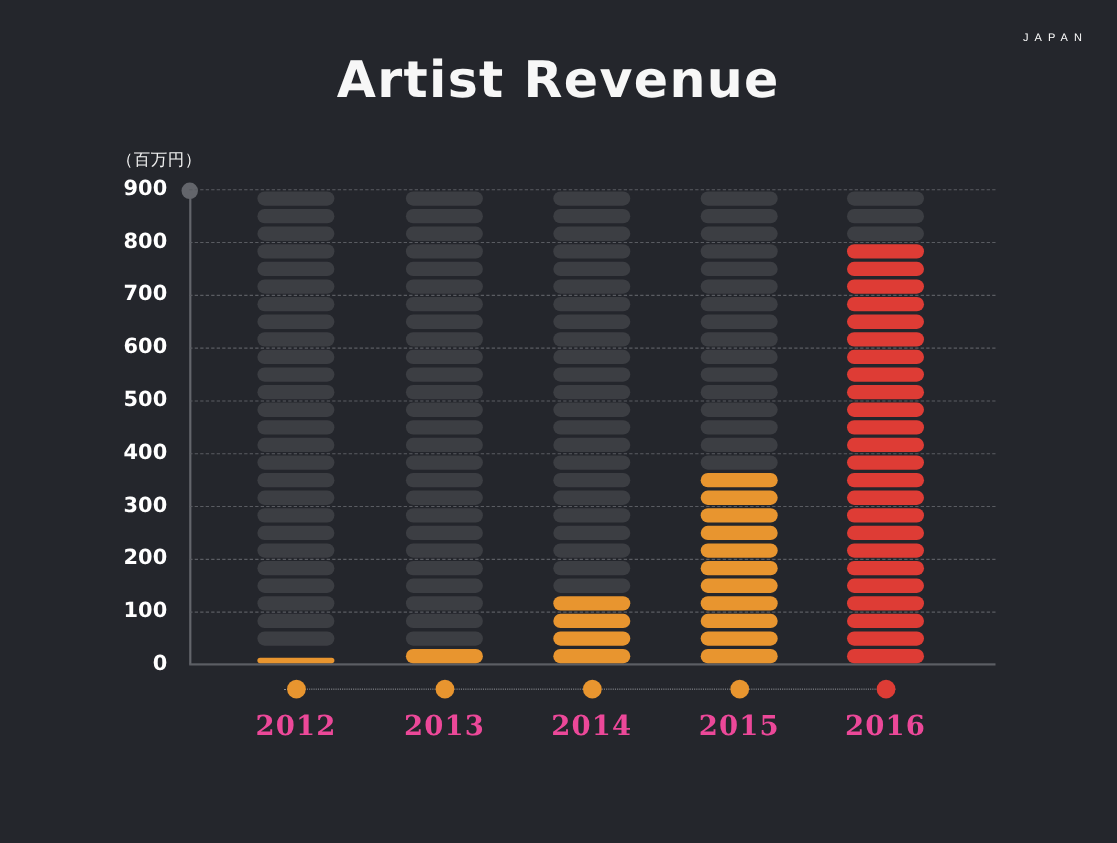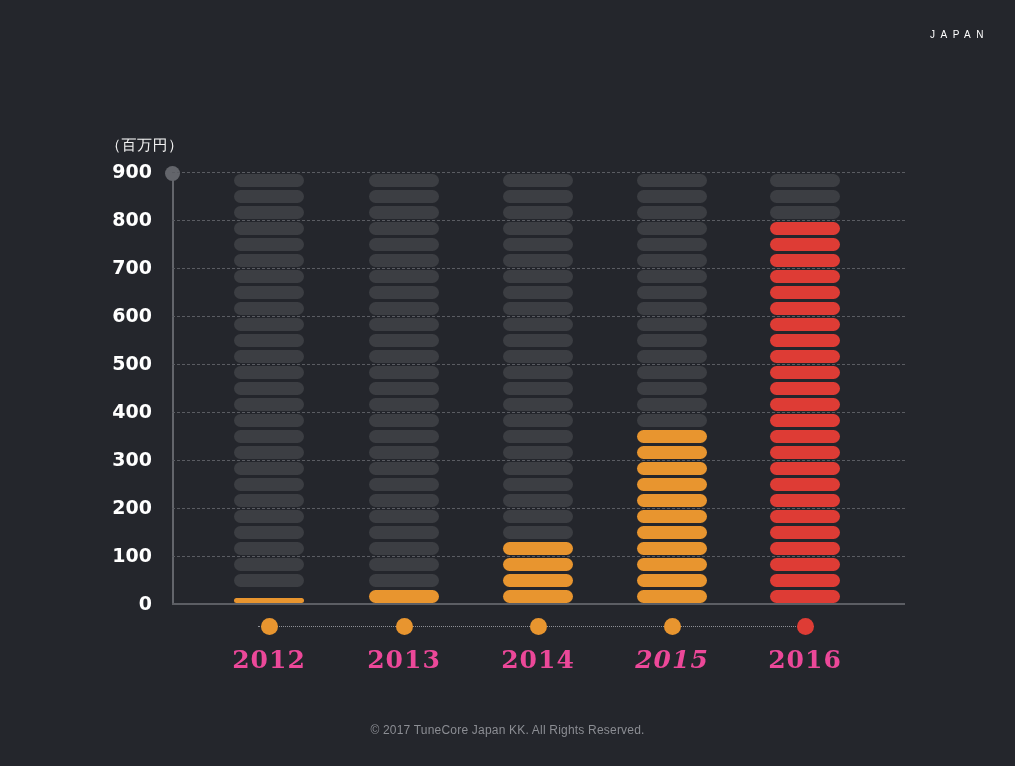--- a/index.html
+++ b/index.html
@@ -191,20 +191,21 @@
 </style>
 </head>
 <body>
 
 <div id="root">
 
   <div class="logo">
     <div class="logo-sub">JAPAN</div>
   </div>
 
+  <div class="title">Artist Revenue</div>
 
   <div class="unit-label">（百万円）</div>
 
   <div class="plot">
     <div class="axis-y-line"></div>
     <div class="axis-y-cap"></div>
     <div class="axis-x-line"></div>
     <div id="gridlines">
         <div class="gridline" style="top: 172px;"></div>
         <div class="gridline" style="top: 220px;"></div>
@@ -397,21 +398,20 @@
       </div>
     <div class="timeline"></div>
     <div id="yearmarks">
         <div class="year-dot" style="left: 260.5px; background: rgb(232, 149, 47);"></div>
         <div class="year-label" style="left: 209px;">2012</div>
         <div class="year-dot" style="left: 395.5px; background: rgb(232, 149, 47);"></div>
         <div class="year-label" style="left: 344px;">2013</div>
         <div class="year-dot" style="left: 529.5px; background: rgb(232, 149, 47);"></div>
         <div class="year-label" style="left: 478px;">2014</div>
         <div class="year-dot" style="left: 663.5px; background: rgb(232, 149, 47);"></div>
-        <div class="year-label" style="left: 612px; font-style: italic;">2015</div>
+        <div class="year-label" style="left: 612px;">2015</div>
         <div class="year-dot" style="left: 796.5px; background: rgb(222, 60, 53);"></div>
         <div class="year-label" style="left: 745px;">2016</div>
       </div>
   </div>
 
-  <div class="footer">© 2017 TuneCore Japan KK. All Rights Reserved.</div>
 
 </div>
 
 </body></html>

